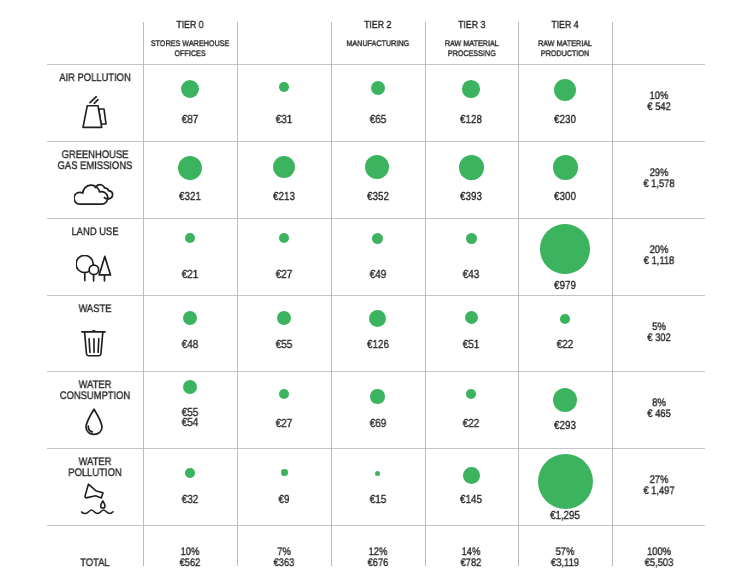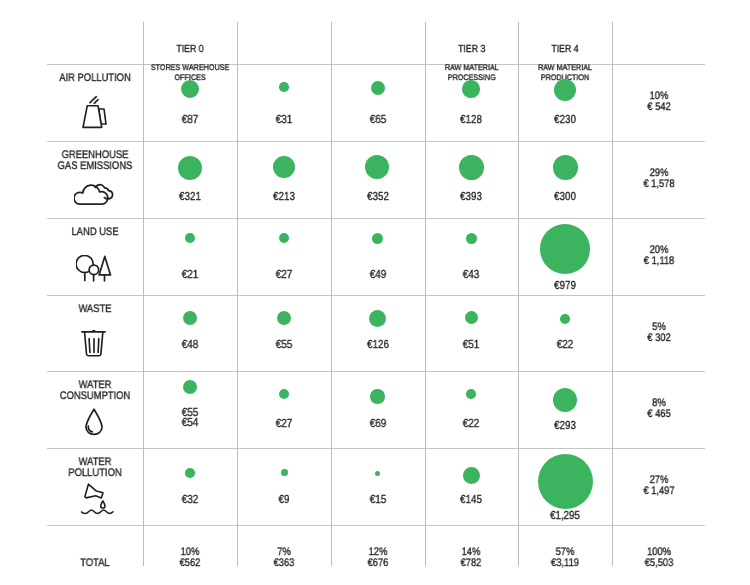--- a/index.html
+++ b/index.html
@@ -4,21 +4,21 @@
 <title>Environmental impact per tier</title>
 <style>
   html,body{margin:0;padding:0;background:#ffffff;}
   body{width:750px;height:585px;font-family:"Liberation Sans",sans-serif;color:#231f20;
        -webkit-font-smoothing:antialiased;text-rendering:geometricPrecision;}
   #stage *{will-change:transform;}
   .rowlabel,.colhead .t,.colhead .s,.val,.tot,.footlabel{-webkit-text-stroke:0.35px #231f20;}
   #stage{position:relative;width:750px;height:585px;overflow:hidden;background:#fff;}
   .vline{position:absolute;width:1px;background:#bcbcbe;}
   .hline{position:absolute;height:1px;background:#c4c5c7;}
-  .colhead{position:absolute;text-align:center;margin-top:24px;}
+  .colhead{position:absolute;text-align:center;}
   .colhead .t{font-size:10.3px;white-space:nowrap;transform:scaleX(.85);}
   .colhead .s{font-size:8.1px;line-height:9.6px;white-space:pre-line;margin-top:7.6px;transform:scaleX(.89);}
   .rowlabel{position:absolute;text-align:center;font-size:11.0px;
             line-height:11.4px;white-space:pre-line;transform:scaleX(.855);}
   .iconwrap{position:absolute;display:flex;align-items:center;justify-content:center;}
   .bubble{position:absolute;border-radius:50%;background:#3cb45f;}
   .val{position:absolute;text-align:center;font-size:11.7px;line-height:10.2px;white-space:pre-line;transform:scaleX(.84);}
   .tot{position:absolute;text-align:center;font-size:11.0px;line-height:11.2px;white-space:pre-line;transform:scaleX(.85);}
   .footlabel{position:absolute;text-align:center;font-size:11.0px;transform:scaleX(.855);}
 </style>
@@ -37,20 +37,24 @@
     <div class="vline" style="left: 237px; top: 22px; height: 544px;"></div>
     <div class="vline" style="left: 331px; top: 22px; height: 544px;"></div>
     <div class="vline" style="left: 424.5px; top: 22px; height: 544px;"></div>
     <div class="vline" style="left: 518px; top: 22px; height: 544px;"></div>
     <div class="vline" style="left: 612px; top: 22px; height: 544px;"></div>
     <div class="colhead" style="left: 143px; top: 19.5px; width: 94px;">
       <div class="t">TIER 0</div>
       <div class="s">STORES WAREHOUSE
 OFFICES</div>
     </div>
+    <div class="colhead" style="left: 331px; top: 19.5px; width: 93.5px;">
+      <div class="t">TIER 2</div>
+      <div class="s">MANUFACTURING</div>
+    </div>
     <div class="colhead" style="left: 424.5px; top: 19.5px; width: 93.5px;">
       <div class="t">TIER 3</div>
       <div class="s">RAW MATERIAL
 PROCESSING</div>
     </div>
     <div class="colhead" style="left: 518px; top: 19.5px; width: 94px;">
       <div class="t">TIER 4</div>
       <div class="s">RAW MATERIAL
 PRODUCTION</div>
     </div>

